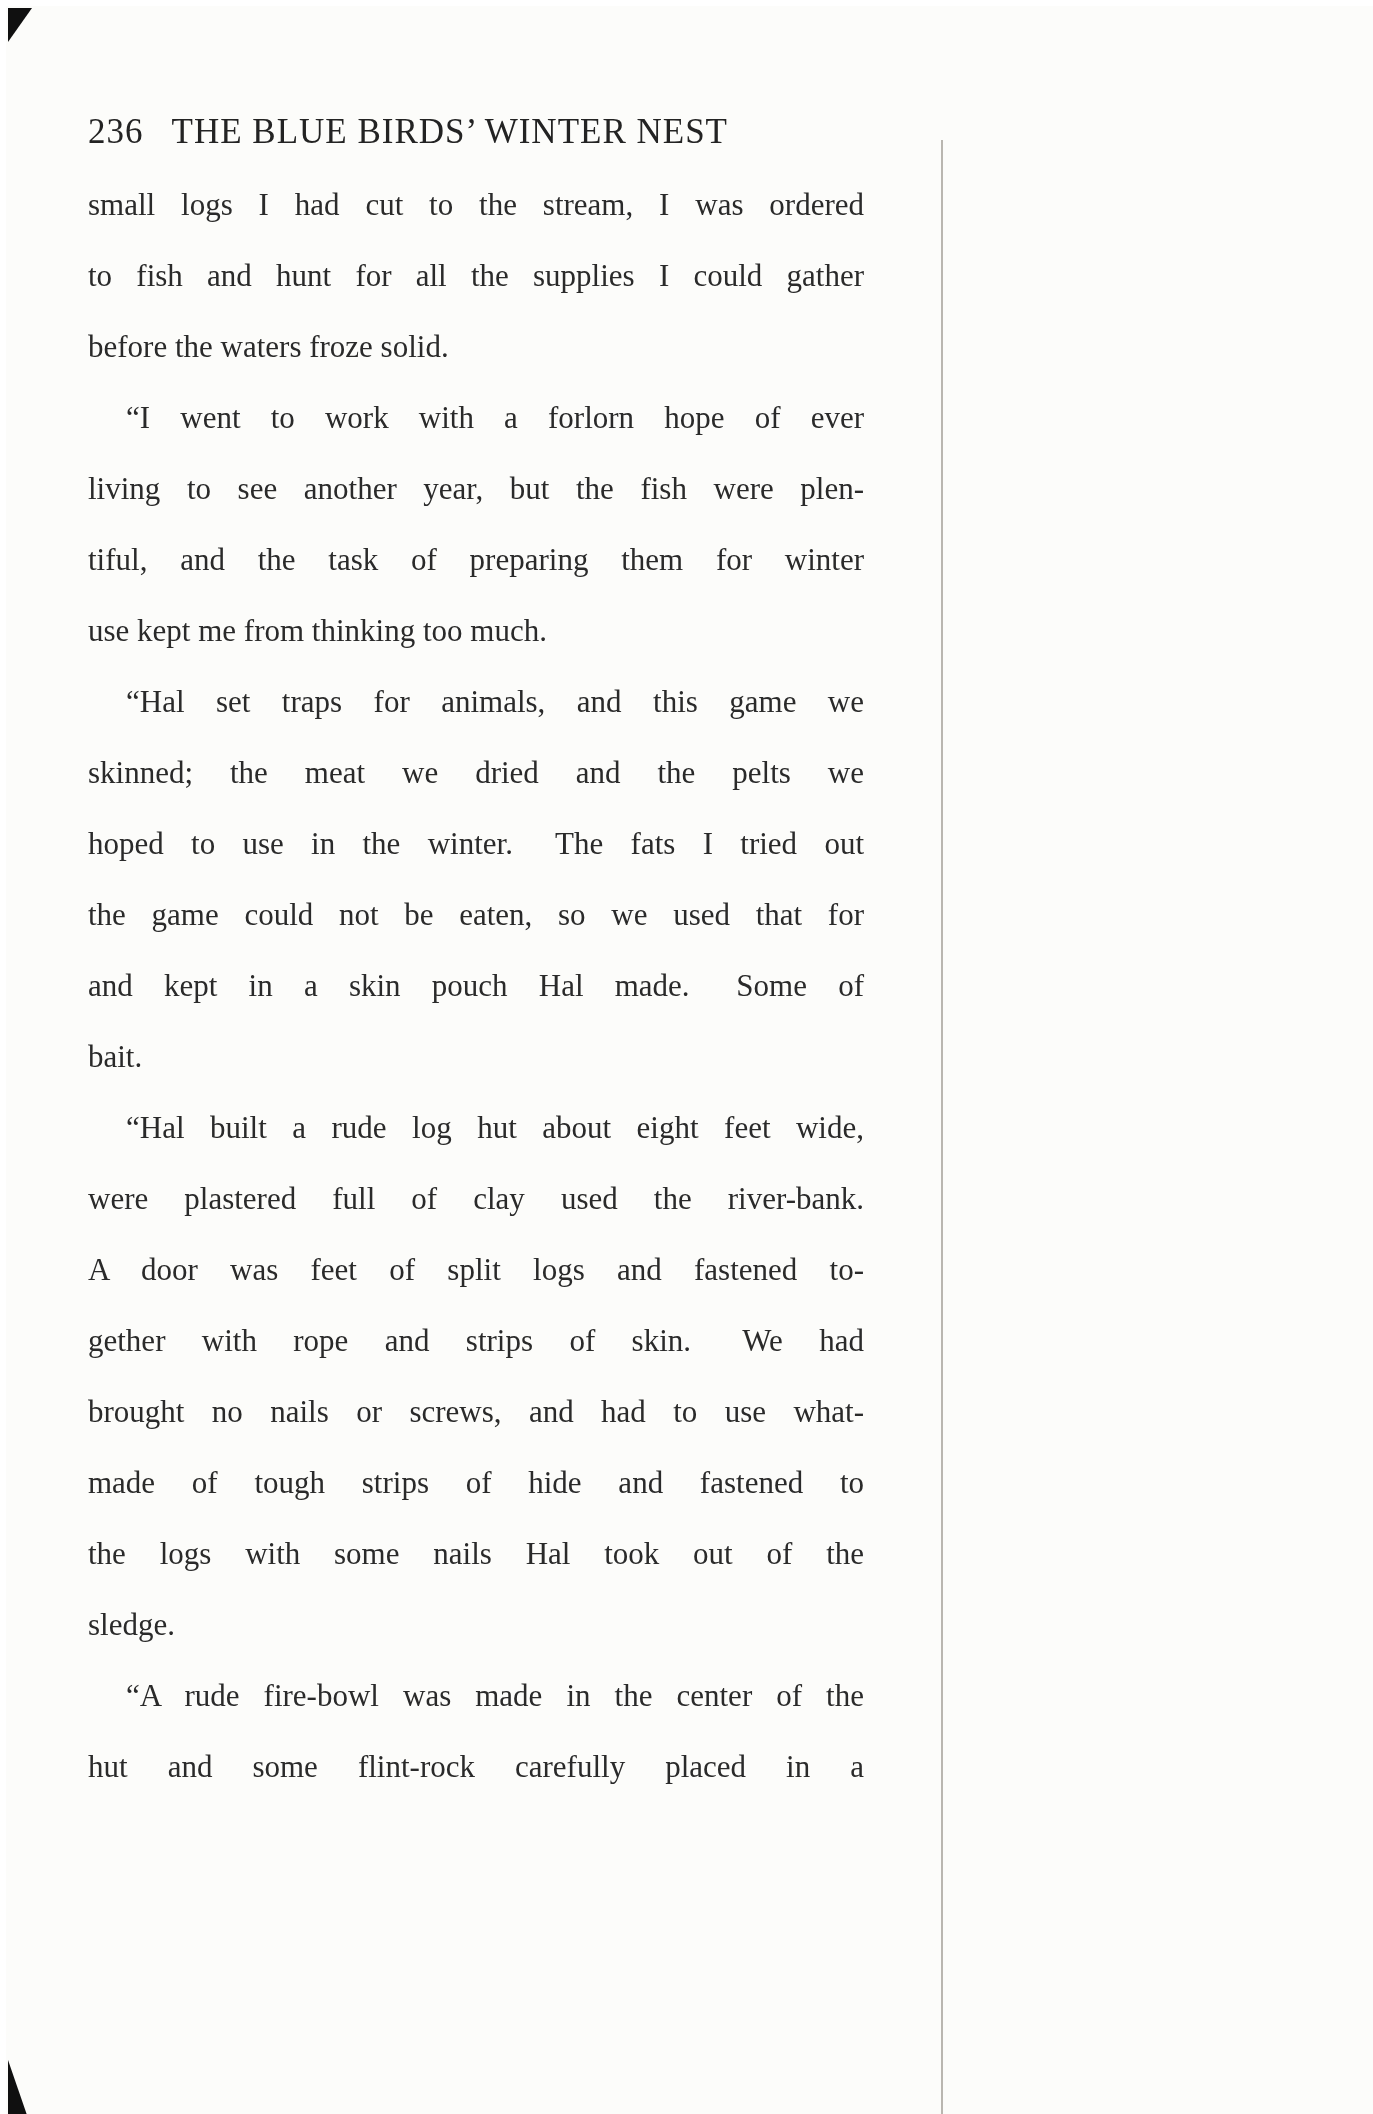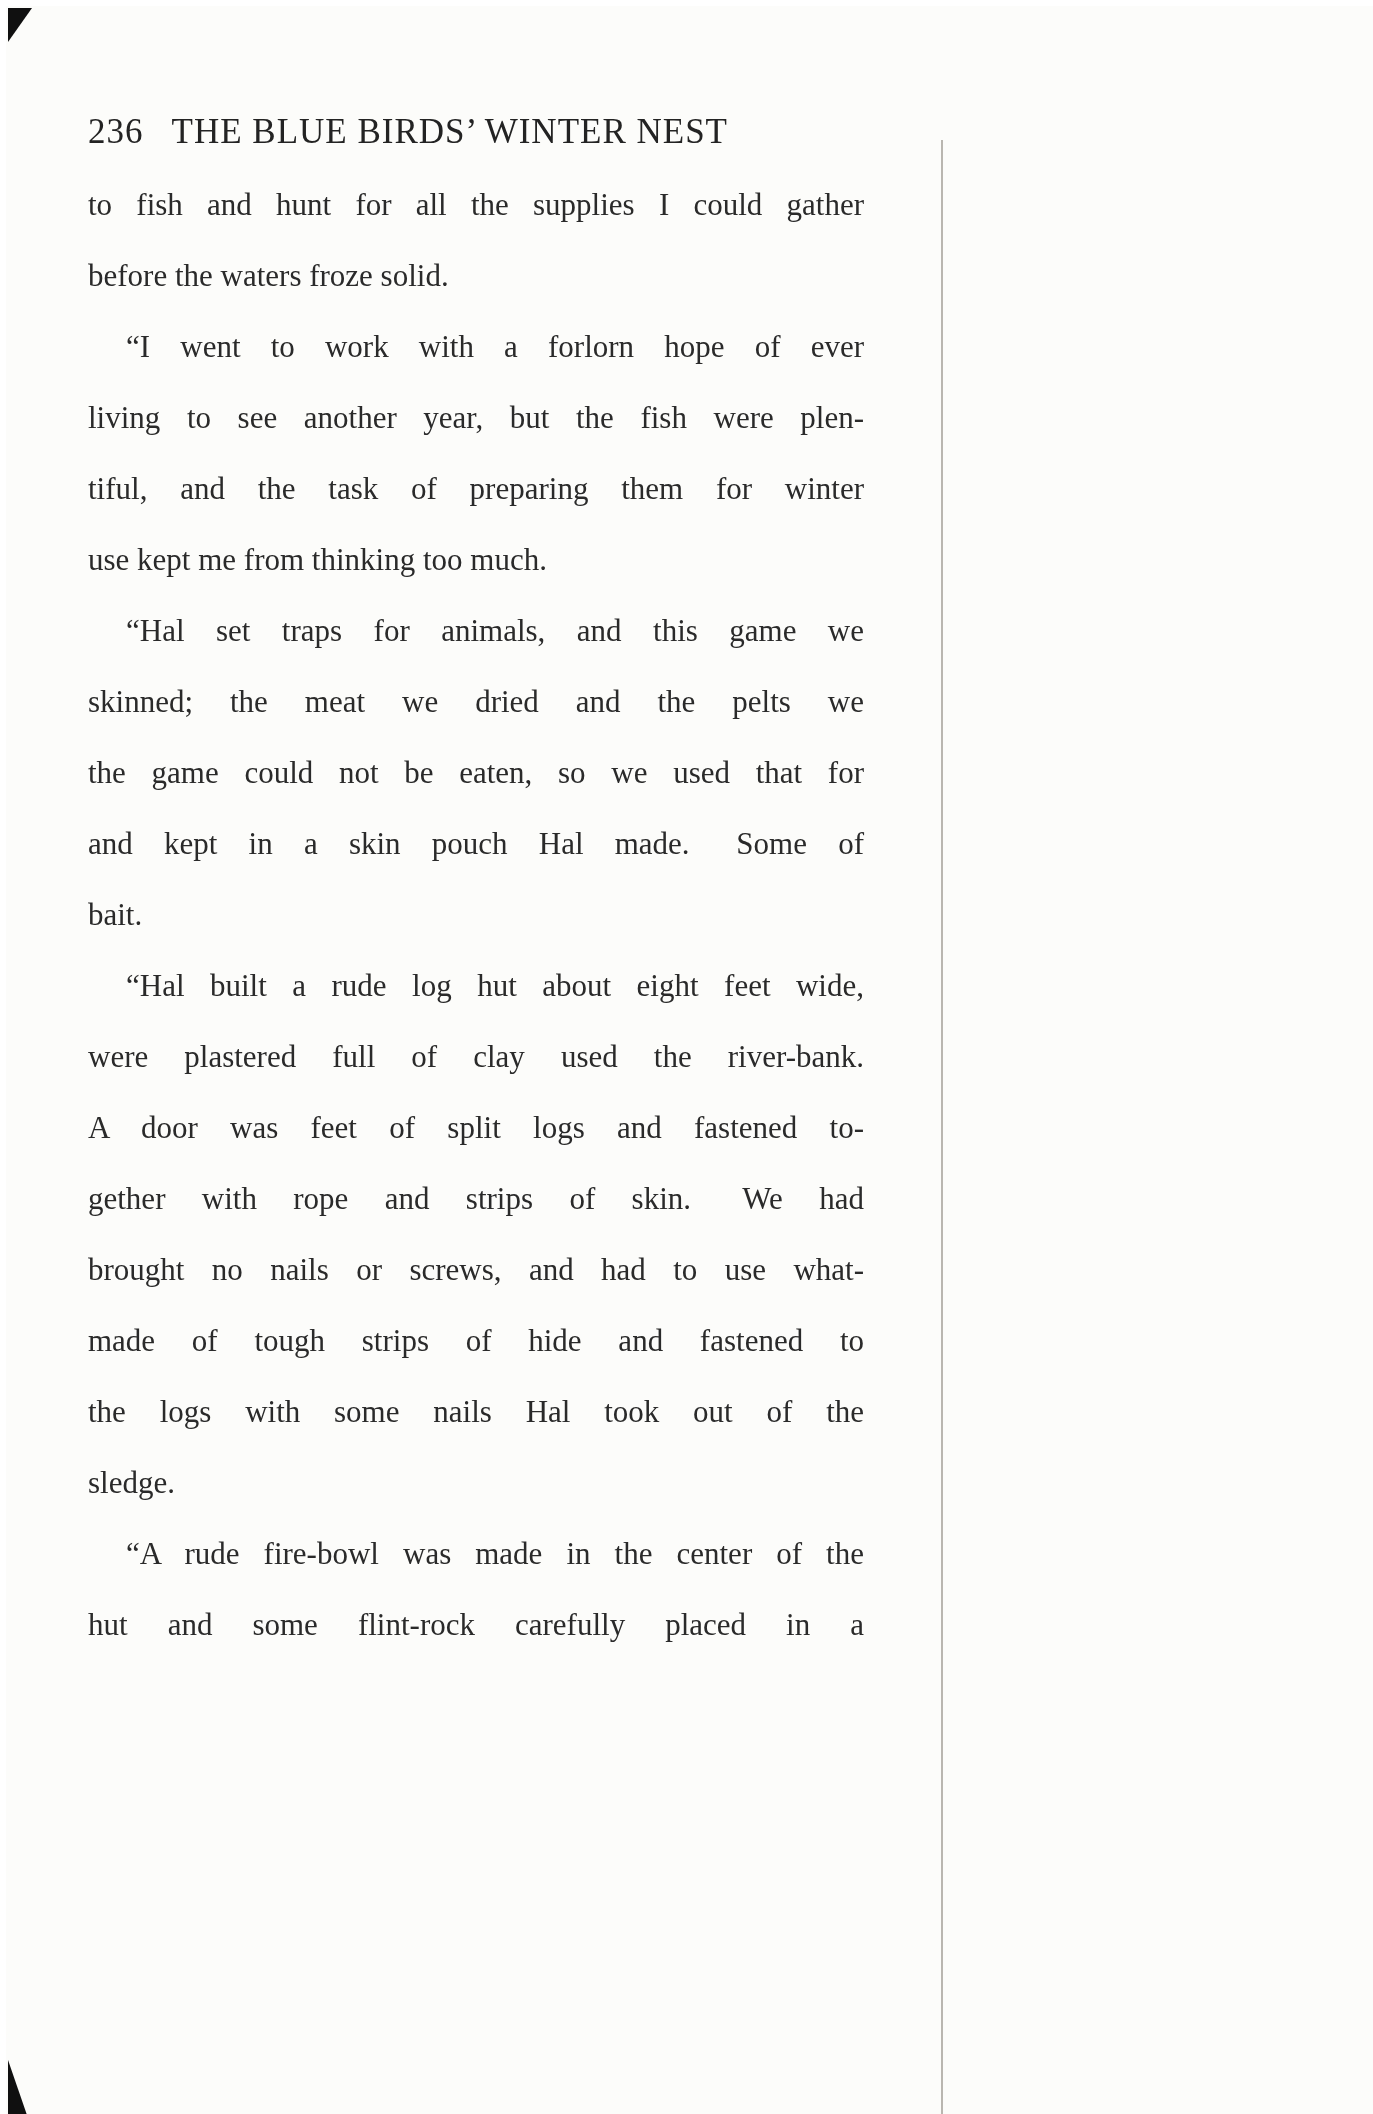--- a/index.html
+++ b/index.html
@@ -70,28 +70,30 @@
 
   <div class="corner-mark-tl"></div>
   <div class="corner-mark-bl"></div>
   <div class="scan-gutter-line"></div>
 
   <div class="text-block">
     <div class="running-header">
       <span class="page-num">236</span><span>THE BLUE BIRDS’ WINTER NEST</span>
     </div>
     <div class="body-lines">
+        <div class="line">small logs I had cut to the stream, I was ordered</div>
         <div class="line">to fish and hunt for all the supplies I could gather</div>
         <div class="line para-end">before the waters froze solid.</div>
         <div class="line indent">“I went to work with a forlorn hope of ever</div>
         <div class="line">living to see another year, but the fish were plen-</div>
         <div class="line">tiful, and the task of preparing them for winter</div>
         <div class="line para-end">use kept me from thinking too much.</div>
         <div class="line indent">“Hal set traps for animals, and this game we</div>
         <div class="line">skinned; the meat we dried and the pelts we</div>
+        <div class="line">hoped to use in the winter.  The fats I tried out</div>
         <div class="line">the game could not be eaten, so we used that for</div>
         <div class="line">and kept in a skin pouch Hal made.  Some of</div>
         <div class="line para-end">bait.</div>
         <div class="line indent">“Hal built a rude log hut about eight feet wide,</div>
         <div class="line">were plastered full of clay used the river-bank.</div>
         <div class="line">A door was feet of split logs and fastened to-</div>
         <div class="line">gether with rope and strips of skin.  We had</div>
         <div class="line">brought no nails or screws, and had to use what-</div>
         <div class="line">made of tough strips of hide and fastened to</div>
         <div class="line">the logs with some nails Hal took out of the</div>

